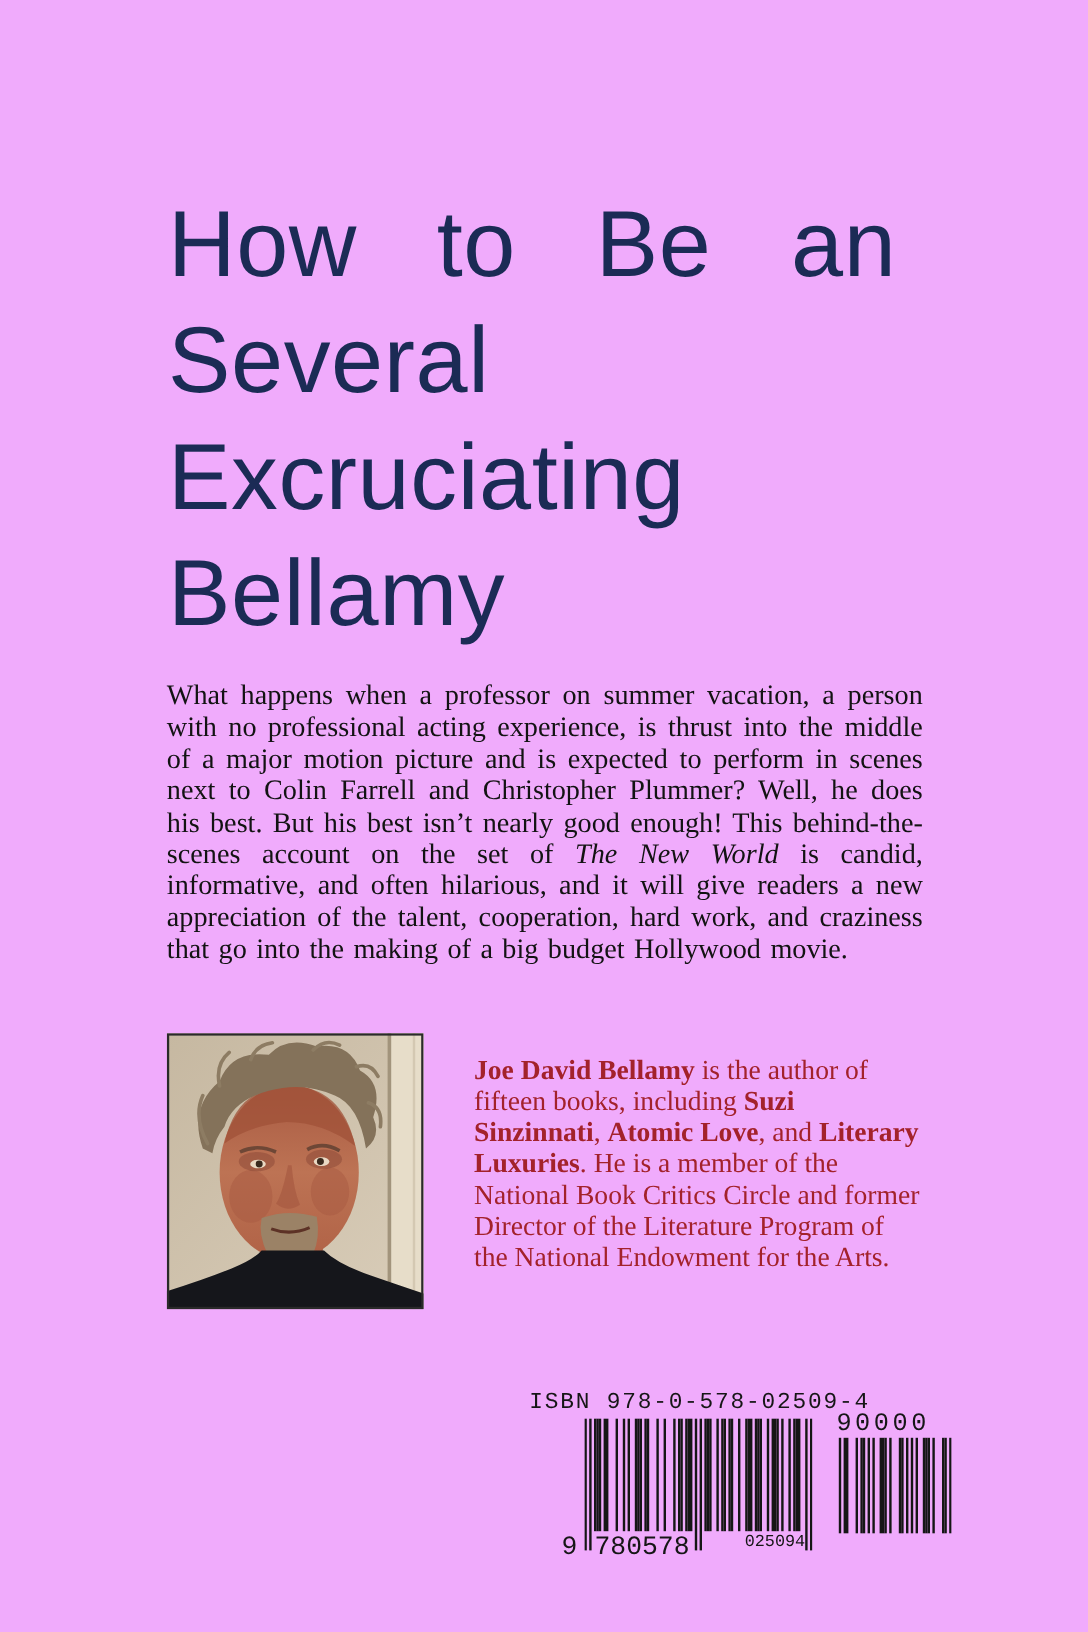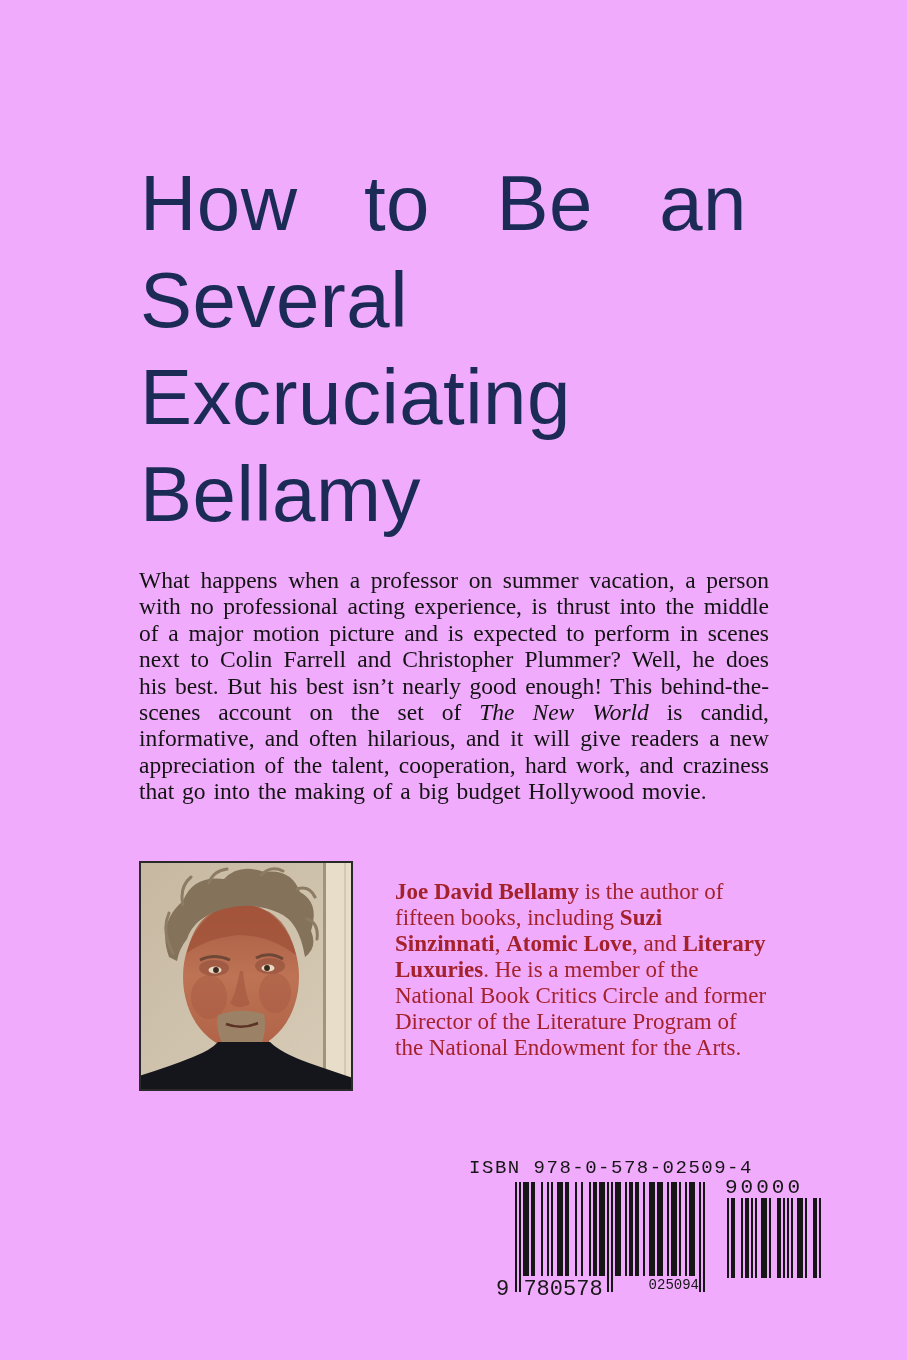--- a/index.html
+++ b/index.html
@@ -58,21 +58,20 @@
   }
   
   .barcode-area {
     position: absolute;
     left: 440px;
     top: 1155px;
     width: 370px;
     height: 175px;
     font-family: "Liberation Mono", monospace;
     color: #161616;
-    margin-left: 28px;
   }
   .isbn-label {
     position: absolute;
     left: 0;
     top: 2px;
     width: 286px;
     text-align: center;
     font-size: 19px;
     letter-spacing: 1.5px;
     white-space: nowrap;

